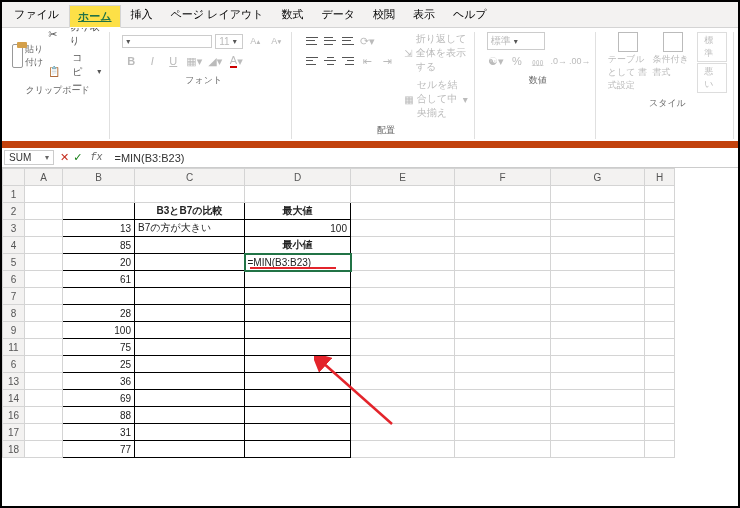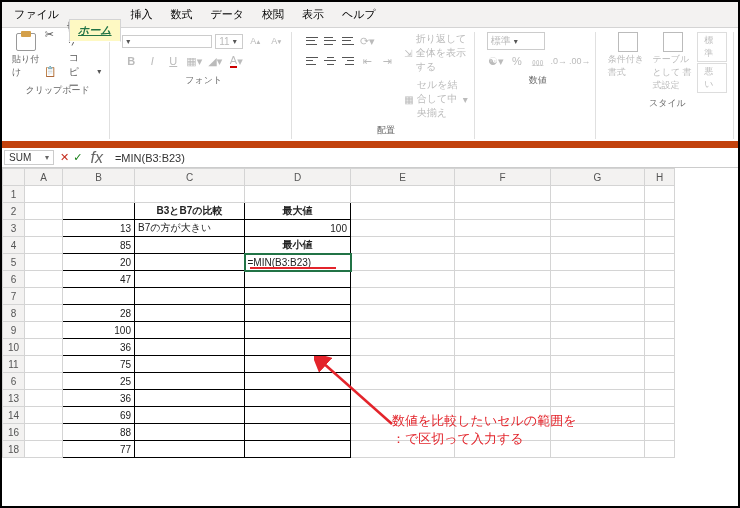--- a/index.html
+++ b/index.html
@@ -1,26 +1,26 @@
 <!DOCTYPE html>
 <html><head>
 <meta charset="utf-8">
 <style>
 * { box-sizing: border-box; margin: 0; padding: 0; }
 body { font-family: "Meiryo UI", "Yu Gothic UI", sans-serif; font-size: 11px; background: #fff; width: 740px; height: 508px; overflow: hidden; position: relative; border: 2px solid #000; }
 .ribbon { background: #f3f2f1; border-bottom: 7px solid #c2410c; }
 .tabs { display: flex; gap: 2px; padding: 2px 4px 0; font-size: 11px; }
 .tab { padding: 3px 8px; cursor: pointer; }
-.tab.active { background: #fef9c3; border: 1px solid #d4d4d4; border-bottom: 1px solid #fff; position: relative; top: 15px; font-style: italic; }
+.tab.active { background: #fde047; border: 1px solid #d4d4d4; border-bottom: 1px solid #fff; position: relative; top: 1px; }
 .tab.green { color: #217346; font-weight: bold; text-decoration: underline; }
 .ribbon-body { display: flex; background: #fff; padding: 4px 4px 2px; gap: 6px; border-top: 1px solid #d4d4d4; }
 .group { display: flex; flex-direction: column; align-items: center; gap: 2px; border-right: 1px solid #e0e0e0; padding: 0 6px 2px; }
 .group-label { font-size: 9px; color: #666; margin-top: 2px; }
 .group-top { display: flex; align-items: center; gap: 3px; height: 48px; }
-.btn-lg { display: flex; flex-direction: column; align-items: center; justify-content: center; width: 34px; height: 46px; font-size: 9px; color: #666; gap: 2px; }
+.btn-lg { display: flex; align-items: center; justify-content: center; width: 34px; height: 46px; font-size: 9px; color: #666; gap: 2px; }
 .paste-icon { width: 20px; height: 24px; background: #fff; border: 1px solid #999; border-radius: 2px; position: relative; }
 .paste-icon::before { content: ""; position: absolute; top: -3px; left: 4px; width: 10px; height: 6px; background: #d4a04a; border-radius: 1px; }
 .small-btns { display: flex; flex-direction: column; gap: 1px; font-size: 10px; color: #555; }
 .small-btns div { display: flex; align-items: center; gap: 12px; padding: 1px 2px; }
 .scissors, .copies, .brush { width: 12px; height: 12px; display: inline-block; }
 .scissors::before { content: "✂"; font-size: 11px; }
 .copies::before { content: "📋"; font-size: 10px; }
 .brush::before { content: "🖌"; font-size: 10px; }
 .font-group { display: flex; flex-direction: column; gap: 2px; align-items: flex-start; }
 .font-row { display: flex; gap: 3px; align-items: center; }
@@ -38,21 +38,21 @@
 .cond-ico { width: 20px; height: 20px; border: 1px solid #bbb; position: relative; }
 .style-group { display: flex; flex-direction: column; gap: 1px; font-size: 9px; color: #888; }
 .style-item { border: 1px solid #ddd; padding: 1px 6px; }
 .name-box-row { display: flex; align-items: center; border-bottom: 1px solid #ccc; background: #fff; height: 20px; }
 .name-box { width: 50px; border: 1px solid #ccc; font-size: 10px; padding: 1px 4px; margin: 12px 2px; color: #333; display: flex; align-items: center; justify-content: space-between; }
 .name-box::after { content: "▾"; font-size: 8px; color: #666; }
 .fx-btns { display: flex; gap: 4px; padding: 0 4px; align-items: center; }
 .fx-btn { font-size: 11px; color: #555; }
 .fx-btn.x { color: #c42b1c; }
 .fx-btn.check { color: #107c10; }
-.fx-label { font-style: italic; font-size: 16px; color: #666; margin: 8px 4px; }
+.fx-label { font-style: italic; font-size: 10px; color: #666; margin: 8px 4px; font-family: Liberation Mono, monospace; }
 .formula-bar { flex: 1; font-size: 11px; padding: 1px 4px; color: #333; }
 .sheet { position: relative; overflow: hidden; background: #fff; }
 table { border-collapse: collapse; table-layout: fixed; }
 th, td { border: 1px solid #d4d4d4; height: 17px; font-size: 10px; padding: 0 3px; background: #fff; }
 th { background: #f3f2f1; color: #555; font-weight: normal; text-align: center; }
 th.row { width: 22px; }
 .col-A { width: 38px; } .col-B { width: 72px; } .col-C { width: 110px; } .col-D { width: 106px; }
 .col-E { width: 104px; } .col-F { width: 96px; } .col-G { width: 94px; } .col-H { width: 30px; }
 td { text-align: right; color: #222; }
 td.text { text-align: left; }
@@ -66,20 +66,21 @@
 .faded { color: #bbb; }
 </style>
 </head>
 <body>
 
 <div class="ribbon">
   <div class="tabs">
     <div class="tab">ファイル</div>
     <div class="tab active green">ホーム</div>
     <div class="tab">挿入</div>
+    <div class="tab">ページ レイアウト</div>
     <div class="tab">数式</div>
     <div class="tab">データ</div>
     <div class="tab">校閲</div>
     <div class="tab">表示</div>
     <div class="tab">ヘルプ</div>
   </div>
   <div class="ribbon-body">
     <div class="group">
       <div class="group-top">
         <div class="btn-lg">
@@ -177,27 +178,27 @@
           <div class="fmt-btn sup faded">.0→</div>
           <div class="fmt-btn sup faded">.00→</div>
         </div>
       </div>
       <div class="group-label">数値</div>
     </div>
     <div class="group">
       <div style="display:flex;gap:4px;align-items:flex-start">
         <div class="cond-btn faded">
           <div class="cond-ico"></div>
+          <span>テーブルとして
+書式設定</span>
+        </div>
+        <div class="cond-btn faded">
+          <div class="cond-ico"></div>
           <span>条件付き
 書式</span>
-        </div>
-        <div class="cond-btn faded">
-          <div class="cond-ico"></div>
-          <span>テーブルとして
-書式設定</span>
         </div>
         <div class="style-group faded">
           <div class="style-item">標準</div>
           <div class="style-item">悪い</div>
         </div>
       </div>
       <div class="group-label">スタイル</div>
     </div>
   </div>
 </div>
@@ -288,21 +289,21 @@
           <td class="bordered"></td>
           <td class="bordered active-cell text underline-red">=MIN(B3:B23)</td>
           <td></td>
           <td></td>
           <td></td>
           <td></td>
         </tr>
 <tr>
           <th>6</th>
           <td></td>
-          <td class="bordered">47</td>
+          <td class="bordered">61</td>
           <td class="bordered"></td>
           <td class="bordered"></td>
           <td></td>
           <td></td>
           <td></td>
           <td></td>
         </tr>
 <tr>
           <th>7</th>
           <td></td>
@@ -330,78 +331,78 @@
           <td></td>
           <td class="bordered">100</td>
           <td class="bordered"></td>
           <td class="bordered"></td>
           <td></td>
           <td></td>
           <td></td>
           <td></td>
         </tr>
 <tr>
-          <th>10</th>
+          <th>11</th>
+          <td></td>
+          <td class="bordered">75</td>
+          <td class="bordered"></td>
+          <td class="bordered"></td>
+          <td></td>
+          <td></td>
+          <td></td>
+          <td></td>
+        </tr>
+<tr>
+          <th>6</th>
+          <td></td>
+          <td class="bordered">25</td>
+          <td class="bordered"></td>
+          <td class="bordered"></td>
+          <td></td>
+          <td></td>
+          <td></td>
+          <td></td>
+        </tr>
+<tr>
+          <th>13</th>
           <td></td>
           <td class="bordered">36</td>
           <td class="bordered"></td>
           <td class="bordered"></td>
           <td></td>
           <td></td>
           <td></td>
           <td></td>
         </tr>
 <tr>
-          <th>11</th>
-          <td></td>
-          <td class="bordered">75</td>
-          <td class="bordered"></td>
-          <td class="bordered"></td>
-          <td></td>
-          <td></td>
-          <td></td>
-          <td></td>
-        </tr>
-<tr>
-          <th>6</th>
-          <td></td>
-          <td class="bordered">25</td>
-          <td class="bordered"></td>
-          <td class="bordered"></td>
-          <td></td>
-          <td></td>
-          <td></td>
-          <td></td>
-        </tr>
-<tr>
-          <th>13</th>
-          <td></td>
-          <td class="bordered">36</td>
-          <td class="bordered"></td>
-          <td class="bordered"></td>
-          <td></td>
-          <td></td>
-          <td></td>
-          <td></td>
-        </tr>
-<tr>
           <th>14</th>
           <td></td>
           <td class="bordered">69</td>
           <td class="bordered"></td>
           <td class="bordered"></td>
           <td></td>
           <td></td>
           <td></td>
           <td></td>
         </tr>
 <tr>
           <th>16</th>
           <td></td>
           <td class="bordered">88</td>
+          <td class="bordered"></td>
+          <td class="bordered"></td>
+          <td></td>
+          <td></td>
+          <td></td>
+          <td></td>
+        </tr>
+<tr>
+          <th>17</th>
+          <td></td>
+          <td class="bordered">31</td>
           <td class="bordered"></td>
           <td class="bordered"></td>
           <td></td>
           <td></td>
           <td></td>
           <td></td>
         </tr>
 <tr>
           <th>18</th>
           <td></td>
@@ -419,17 +420,13 @@
 
 <svg class="arrow" width="90" height="80">
   <defs>
         <marker id="ah" markerWidth="8" markerHeight="8" refX="2" refY="4" orient="auto">
           <polygon points="0 0, 8 4, 0 8" fill="#e3242b"></polygon>
         </marker>
       </defs>
   <line x1="78" y1="68" x2="8" y2="6" stroke="#e3242b" stroke-width="2.5" marker-end="url(#ah)"></line>
 </svg>
 
-<div class="annotation">
-  <div>数値を比較したいセルの範囲を</div>
-  <div>：で区切って入力する</div>
 </div>
-</div>
 
 </body></html>

